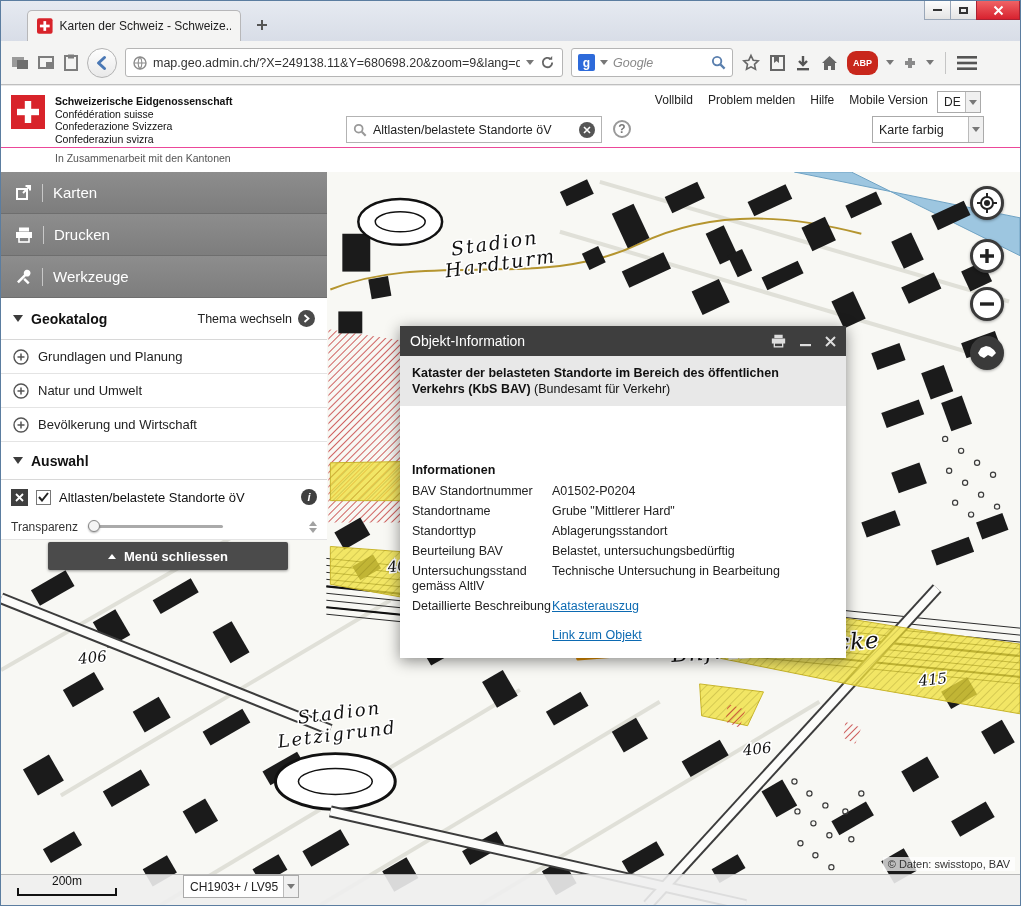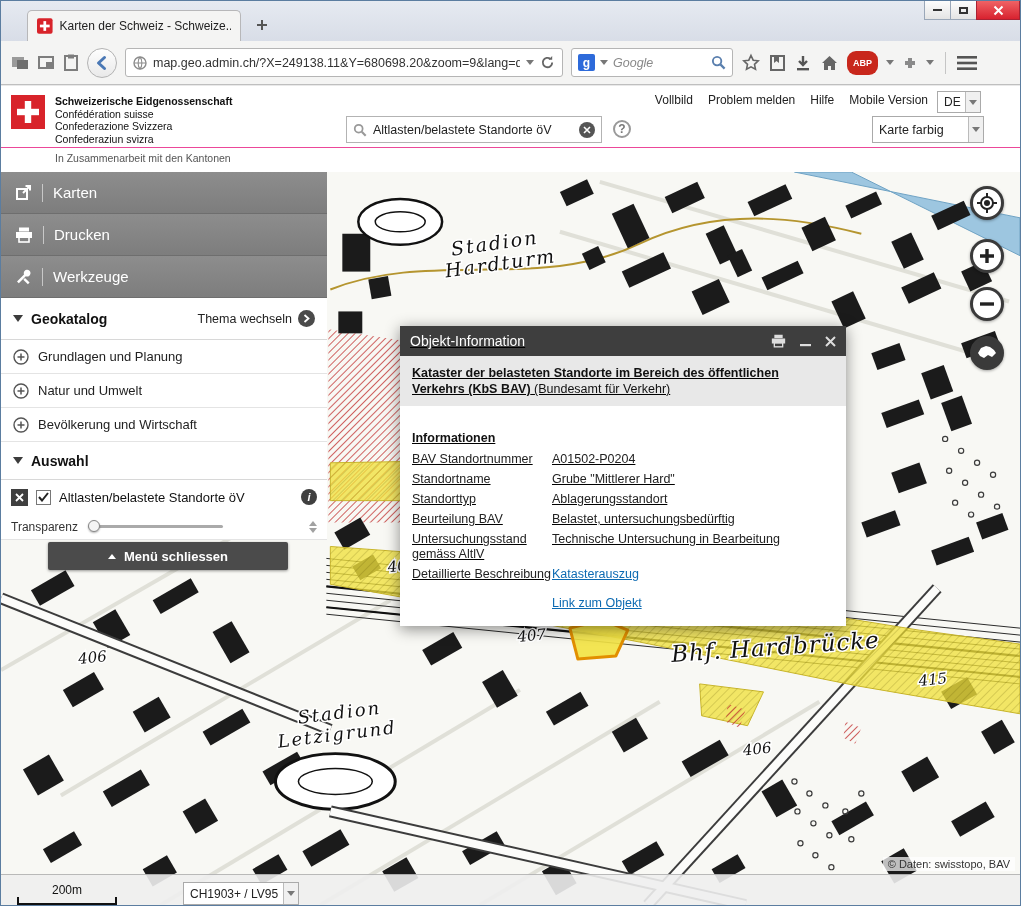--- a/index.html
+++ b/index.html
@@ -72,33 +72,33 @@
   .tup { width:0; height:0; border-left:4px solid transparent; border-right:4px solid transparent; border-bottom:5px solid #555; }
   .tdn { width:0; height:0; border-left:4px solid transparent; border-right:4px solid transparent; border-top:5px solid #555; }
   .tup.w { border-bottom-color:#fff; }
   .closebtn { position:absolute; left:47px; top:456px; width:240px; height:28px; background:#4b4b4b; color:#fff; font-size:13px; font-weight:bold; display:flex; align-items:center; justify-content:center; gap:8px; border-radius:2px; z-index:6; box-shadow:0 1px 3px rgba(0,0,0,.4); cursor:pointer; }
 
   
   .mc { position:absolute; left:969px; width:34px; height:34px; border-radius:50%; background:#fff; border:3px solid #3a3a3a; display:flex; align-items:center; justify-content:center; z-index:4; box-shadow:0 1px 3px rgba(0,0,0,.35); cursor:pointer; }
   .mc.dark { background:#3a3a3a; }
 
   
-  .popup { position:absolute; left:399px; top:240px; width:446px; background:#fff; z-index:7; box-shadow:0 3px 14px rgba(0,0,0,.45);text-decoration:underline; }
+  .popup { position:absolute; left:399px; top:240px; width:446px; background:#fff; z-index:7; box-shadow:0 3px 14px rgba(0,0,0,.45); }
   .p-head { height:30px; background:#3e3e3e; color:#fff; display:flex; align-items:center; padding:0 10px; font-size:14px; }
   .p-icons { margin-left:auto; display:flex; gap:14px; align-items:center; }
   .p-icons > * { cursor:pointer; }
   .p-band { background:#e8e8e8; padding:9px 12px; font-size:12.5px; line-height:16px; color:#111; }
-  .p-body { padding:25px 12px 14px; }
+  .p-body { padding:25px 12px 14px;margin-top:32px; }
   .p-h { font-weight:bold; font-size:12.5px; margin-bottom:7px; color:#111; }
   .grid { display:grid; grid-template-columns:140px 1fr; row-gap:5px; font-size:12.5px; color:#222; line-height:15px; }
   .link { color:#0c6ab2; text-decoration:underline; font-size:12.5px; cursor:pointer; }
   .obj-link { display:inline-block; margin:14px 0 2px 140px; }
 
   
-  .footer { position:absolute; left:0; right:0; bottom:0; height:31px; background:rgba(238,238,238,.9); border-top:1px solid rgba(130,130,130,.5); z-index:6; display:flex; align-items:flex-end; }
+  .footer { position:absolute; left:0; right:0; bottom:0; height:31px; background:rgba(238,238,238,.9); border-top:1px solid rgba(130,130,130,.5); z-index:6; display:flex; align-items:flex-start; }
   .scale { margin-left:16px; width:100px; font-size:12px; color:#111; text-align:center; line-height:12px; }
   .scale .bar { height:8px; border:2px solid #111; border-top:none; margin-top:1px; }
   .crs { margin-left:66px; width:116px; height:23px; font-size:12px; }
   .flinks { margin-left:auto; margin-right:14px; display:flex; gap:18px; font-size:12px; color:#222; }
   .flinks span { cursor:pointer; }
   .attrib { position:absolute; right:5px; bottom:34px; font-size:11px; color:#333; background:rgba(255,255,255,.72); padding:1px 5px; z-index:5; }
 </style>
 </head>
 <body>
 

